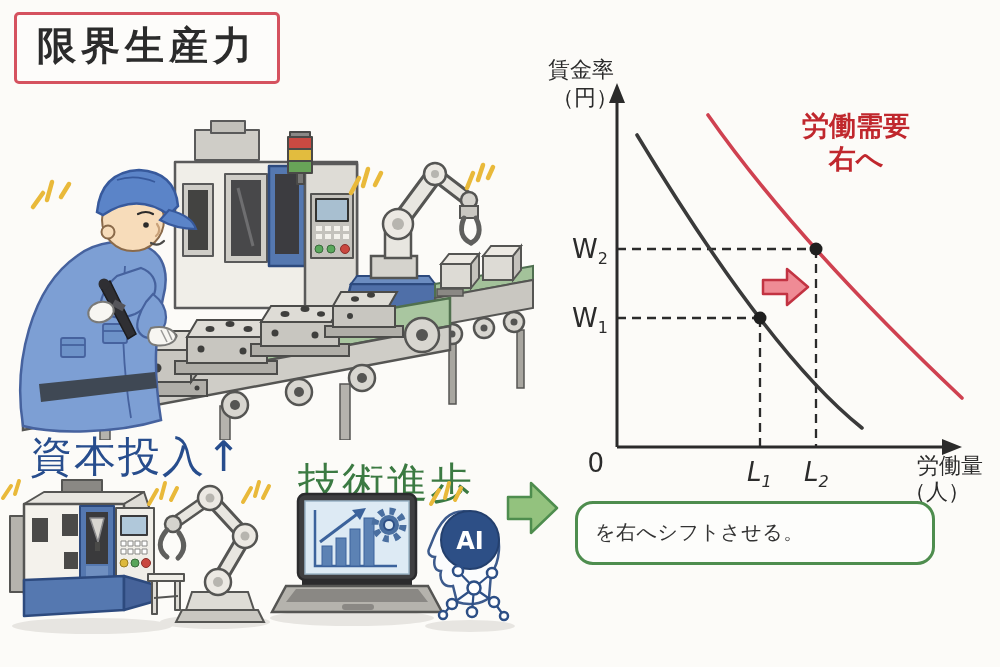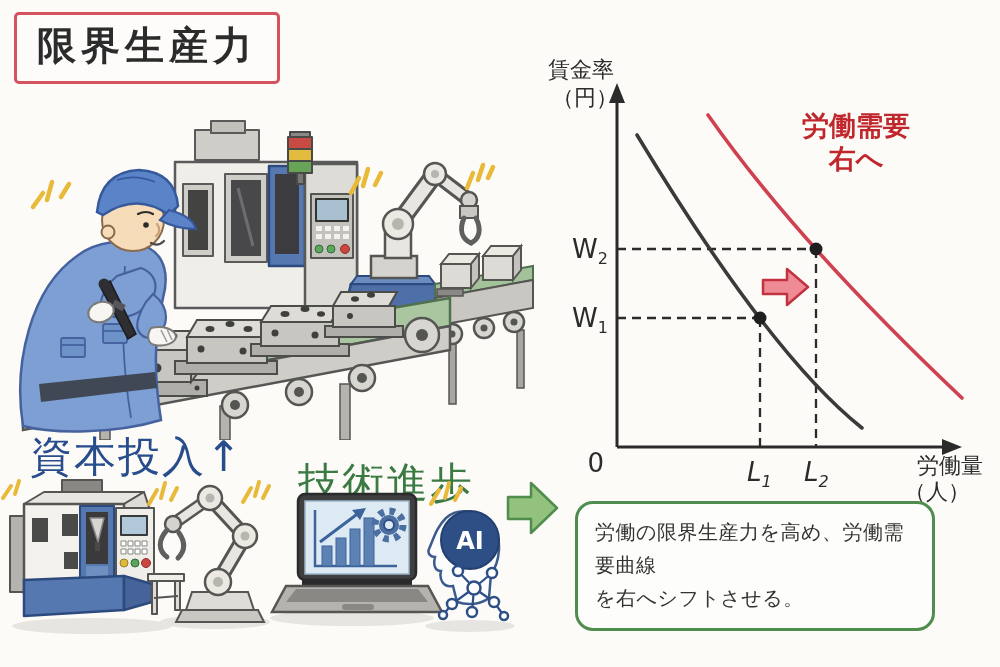--- a/index.html
+++ b/index.html
@@ -431,17 +431,16 @@
     <text class="tick-lab" x="64" y="427" text-anchor="end">0</text>
 
     <text class="tick-lab ital" x="207" y="436"><tspan>L</tspan><tspan class="tick-sub" dy="6">1</tspan></text>
     <text class="tick-lab ital" x="264" y="436" fill="#c0272d"><tspan>L</tspan><tspan class="tick-sub" dy="6">2</tspan></text>
 
     <text class="axis-lab" x="443" y="428" text-anchor="end">労働量</text>
     <text class="axis-lab" x="430" y="454" text-anchor="end">（人）</text>
   </svg>
 
   <div class="note-box">
-    <div>労働の限界生産力を高め、労働需要曲線</div>
     <div>を右へシフトさせる。</div>
   </div>
 
 </div>
 
 </body></html>

